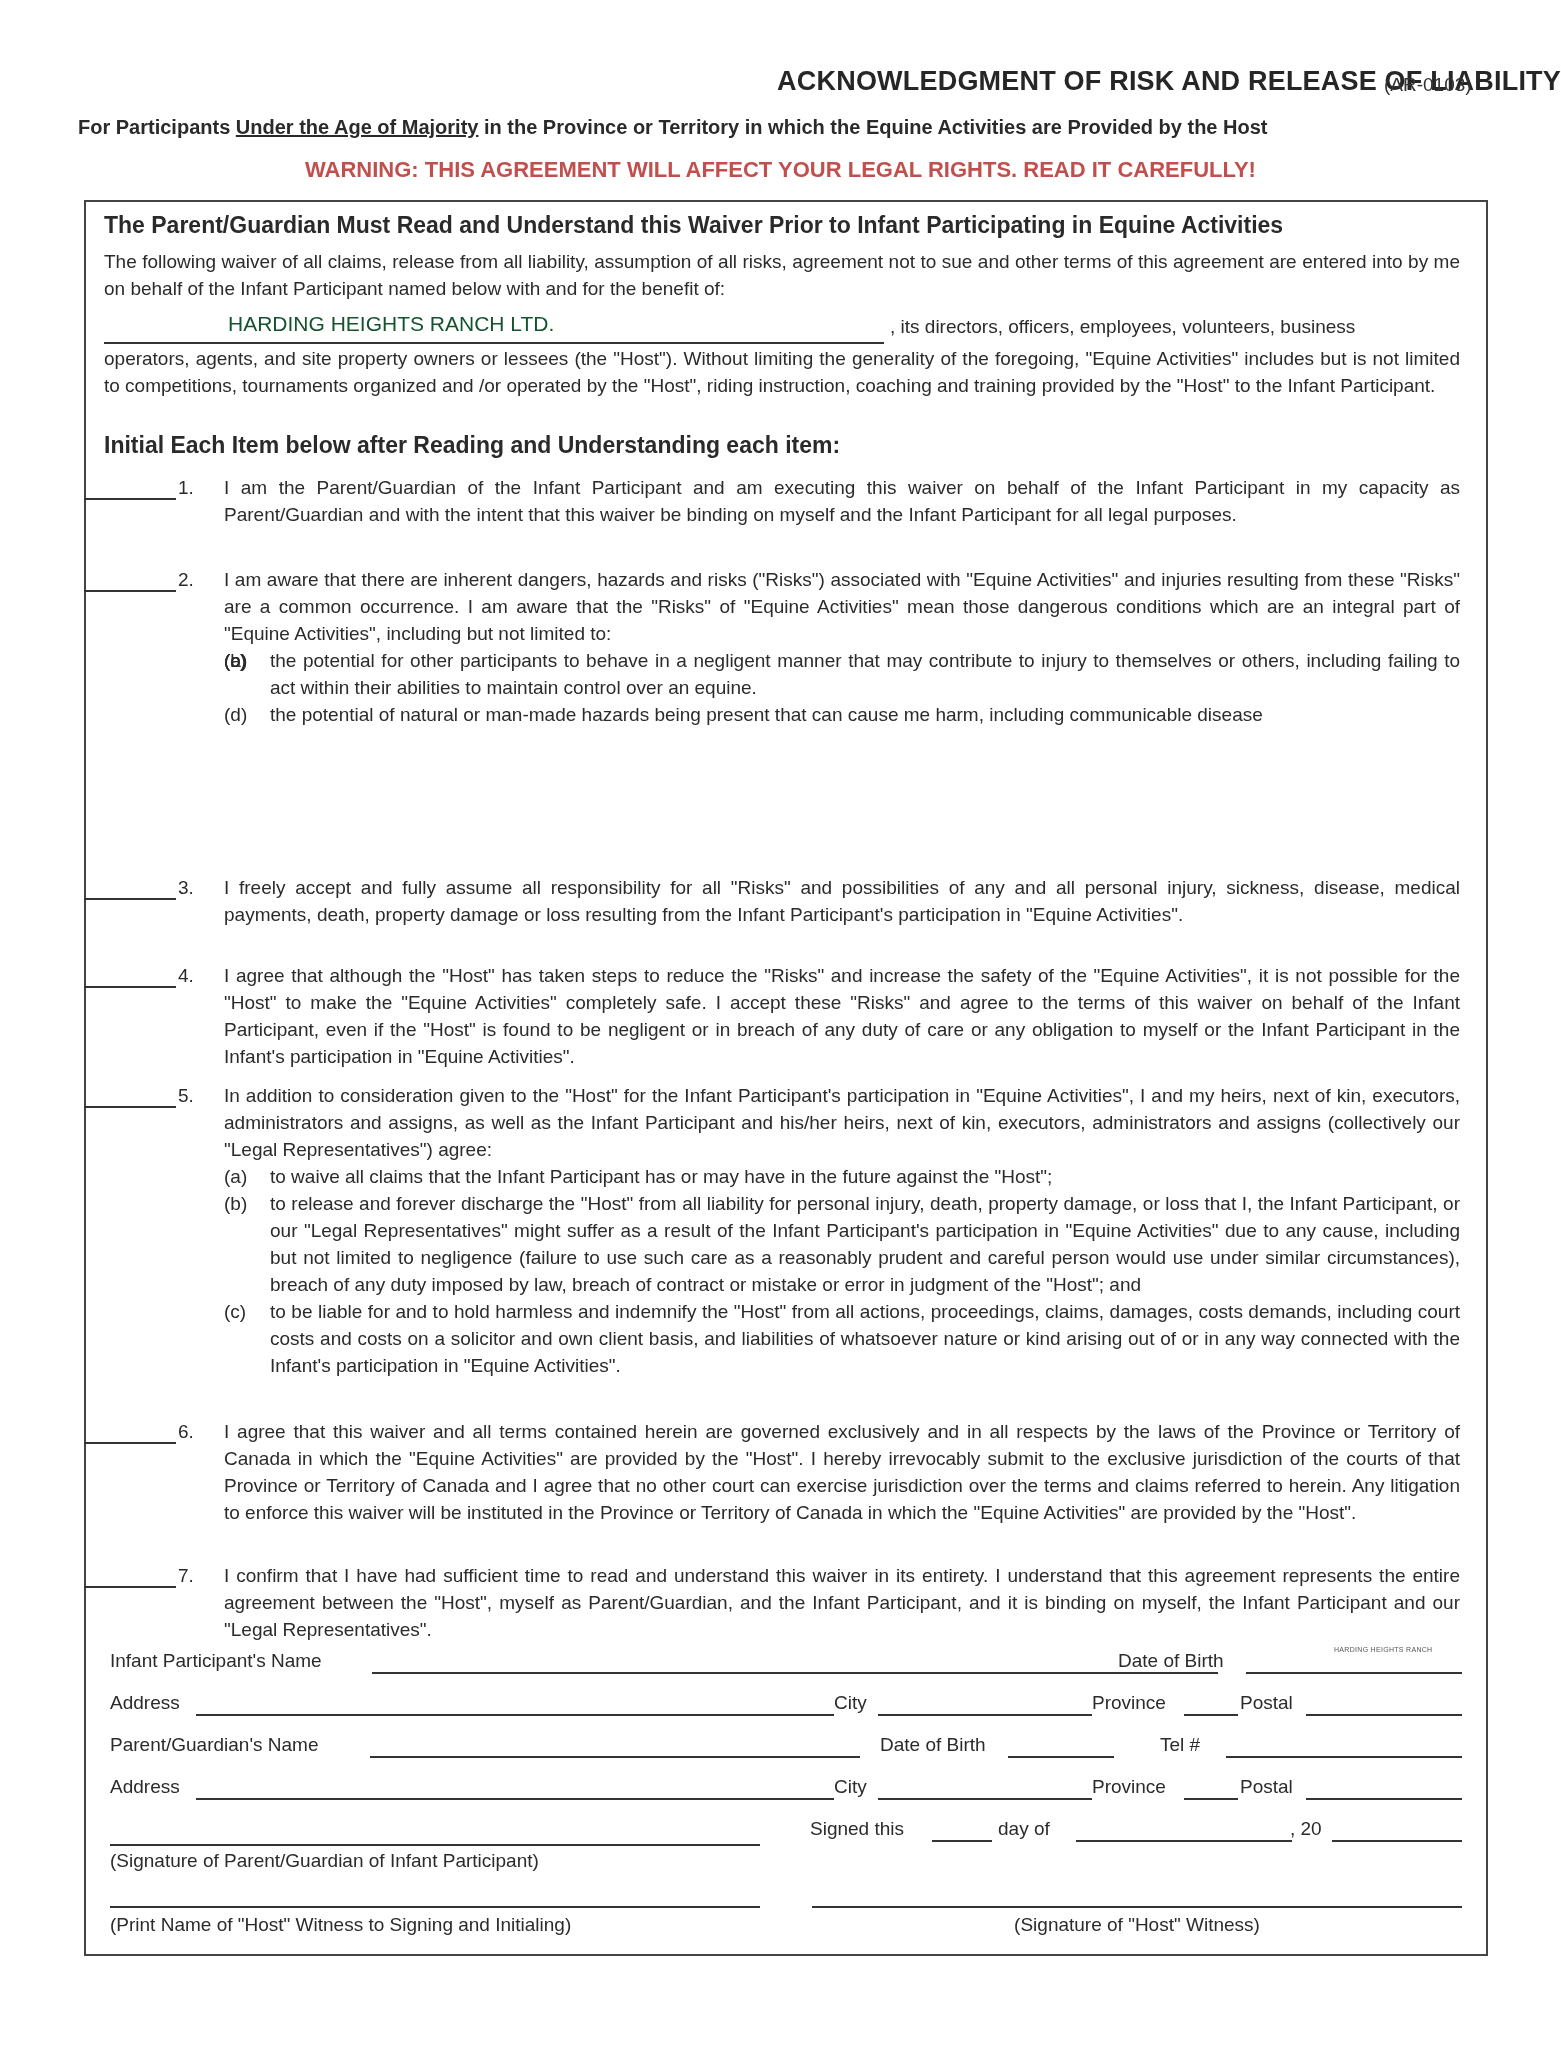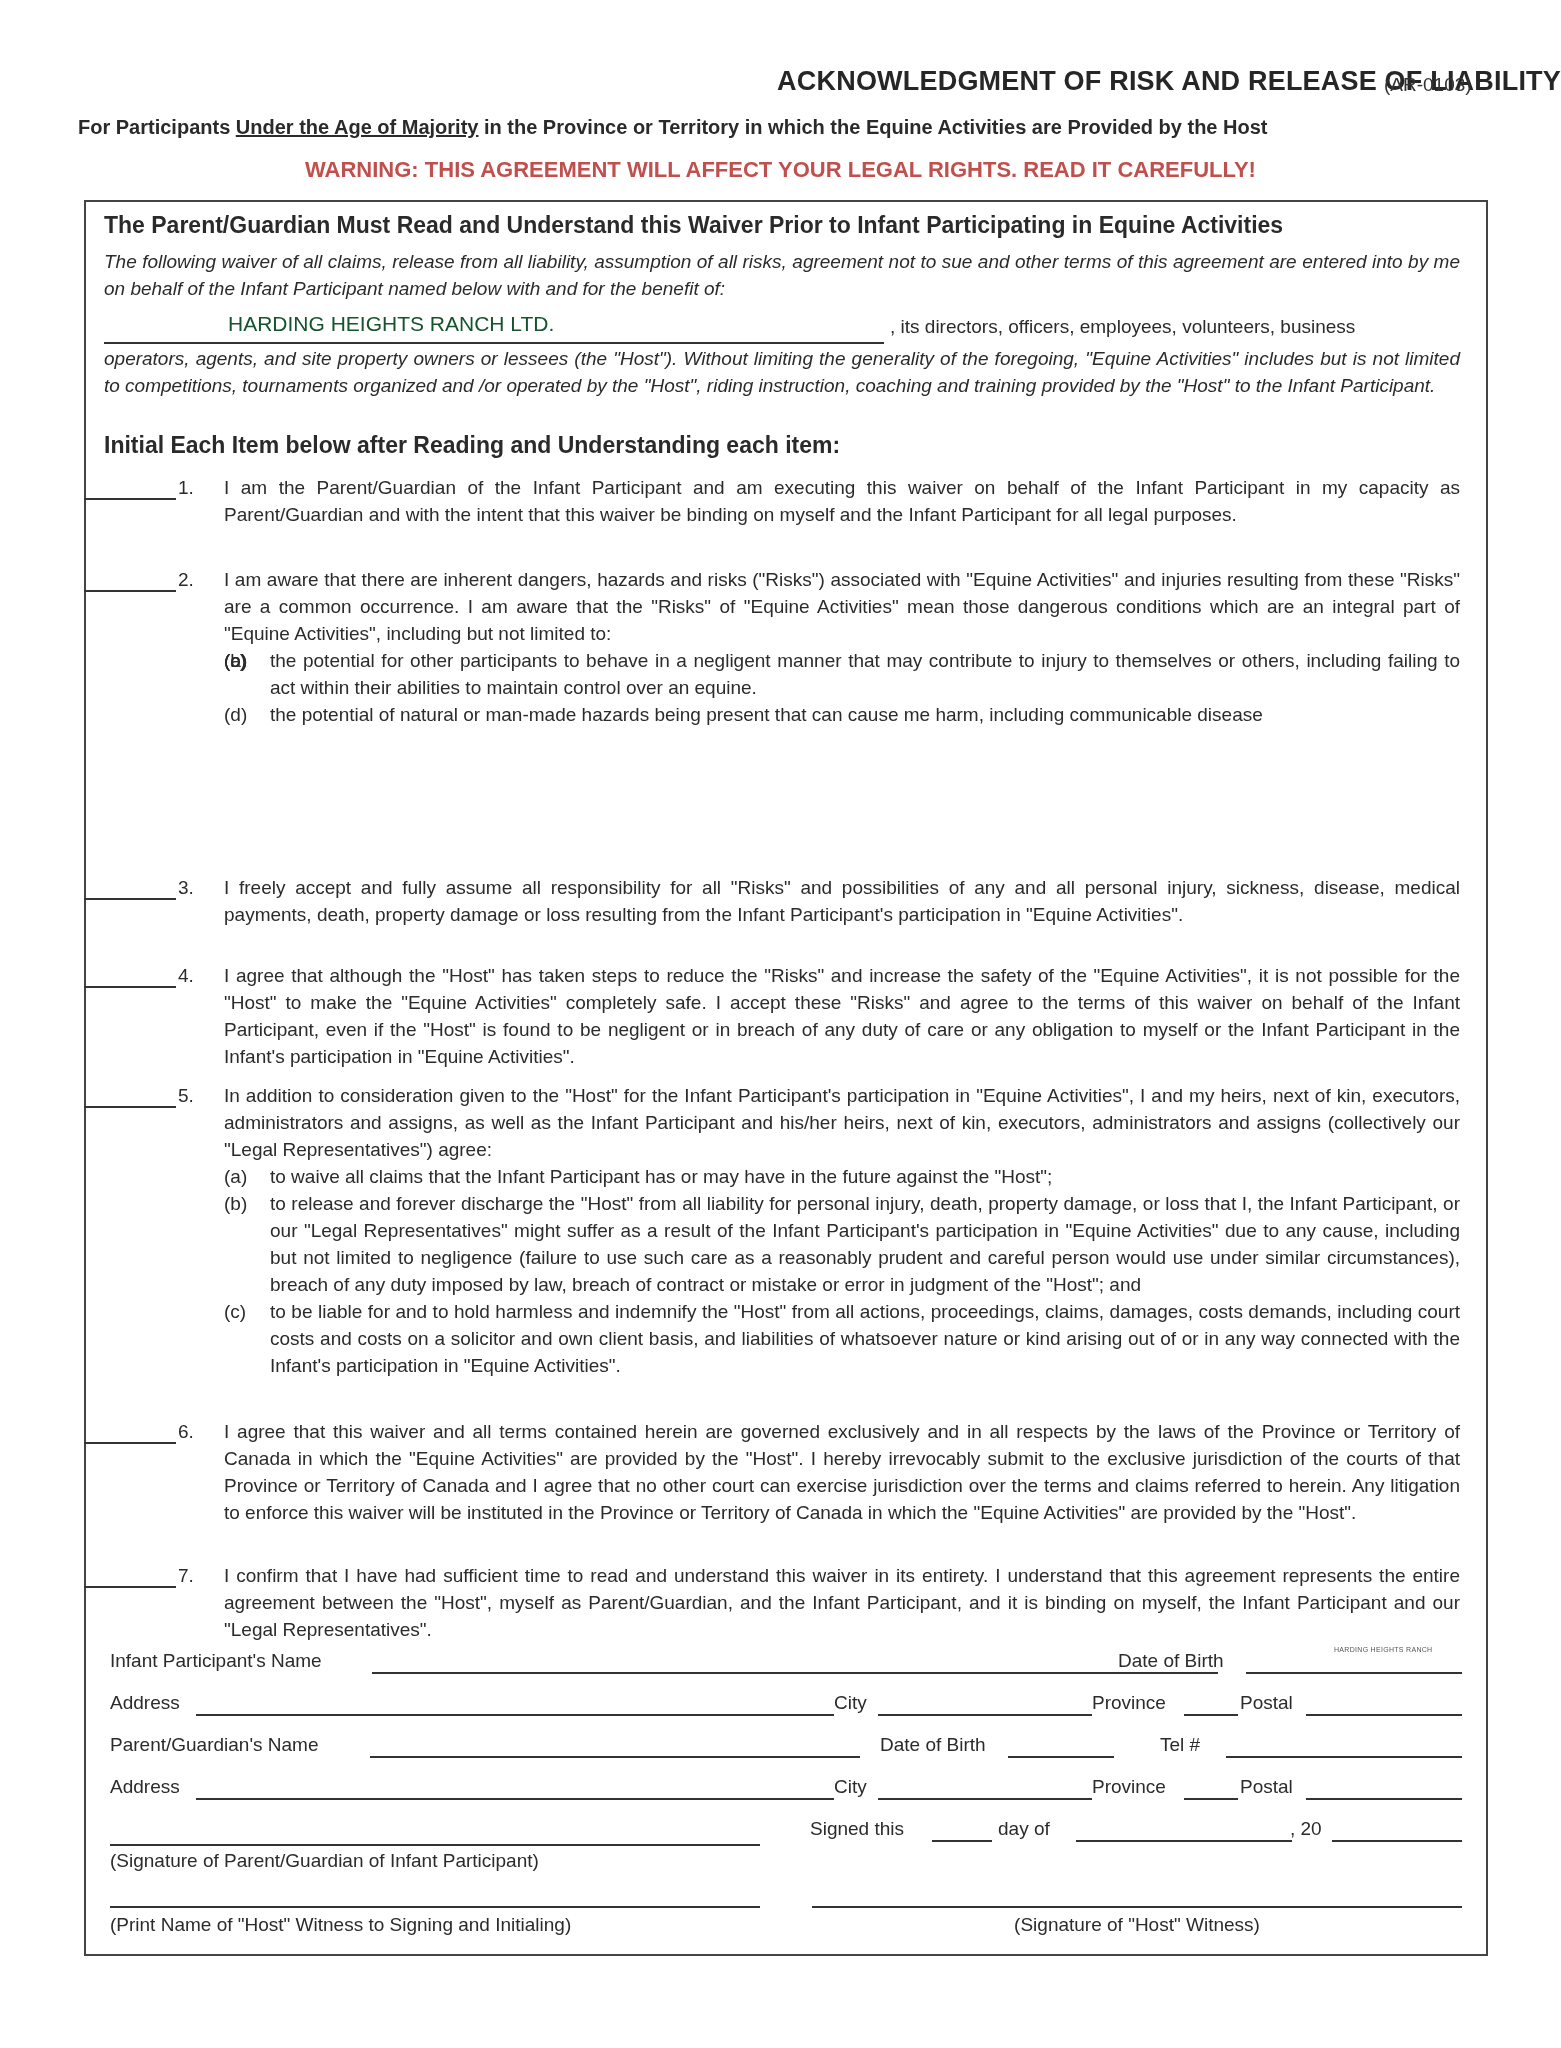--- a/index.html
+++ b/index.html
@@ -25,21 +25,21 @@
   }
   .frame {
     position: absolute; top: 200px; left: 84px; width: 1404px; height: 1756px;
     border: 2px solid #444; box-sizing: border-box;
   }
   .section-title {
     position: absolute; top: 212px; left: 104px; font-weight: bold; font-size: 23px; color: #2a2a2a;
   }
   .para {
     position: absolute; left: 104px; width: 1356px; font-size: 19px; line-height: 27px;
-    text-align: justify; color: #2b2b2b; font-style: italic;
+    text-align: justify; color: #2b2b2b;
   }
   .host-line {
     position: absolute; top: 312px; left: 104px; width: 1356px; height: 30px; font-size: 19px;
   }
   .host-fill {
     position: absolute; left: 0; top: 0; width: 780px; border-bottom: 2px solid #333; height: 30px;
   }
   .host-name {
     position: absolute; left: 124px; top: 0px; font-size: 21px; color: #14532d;
   }

